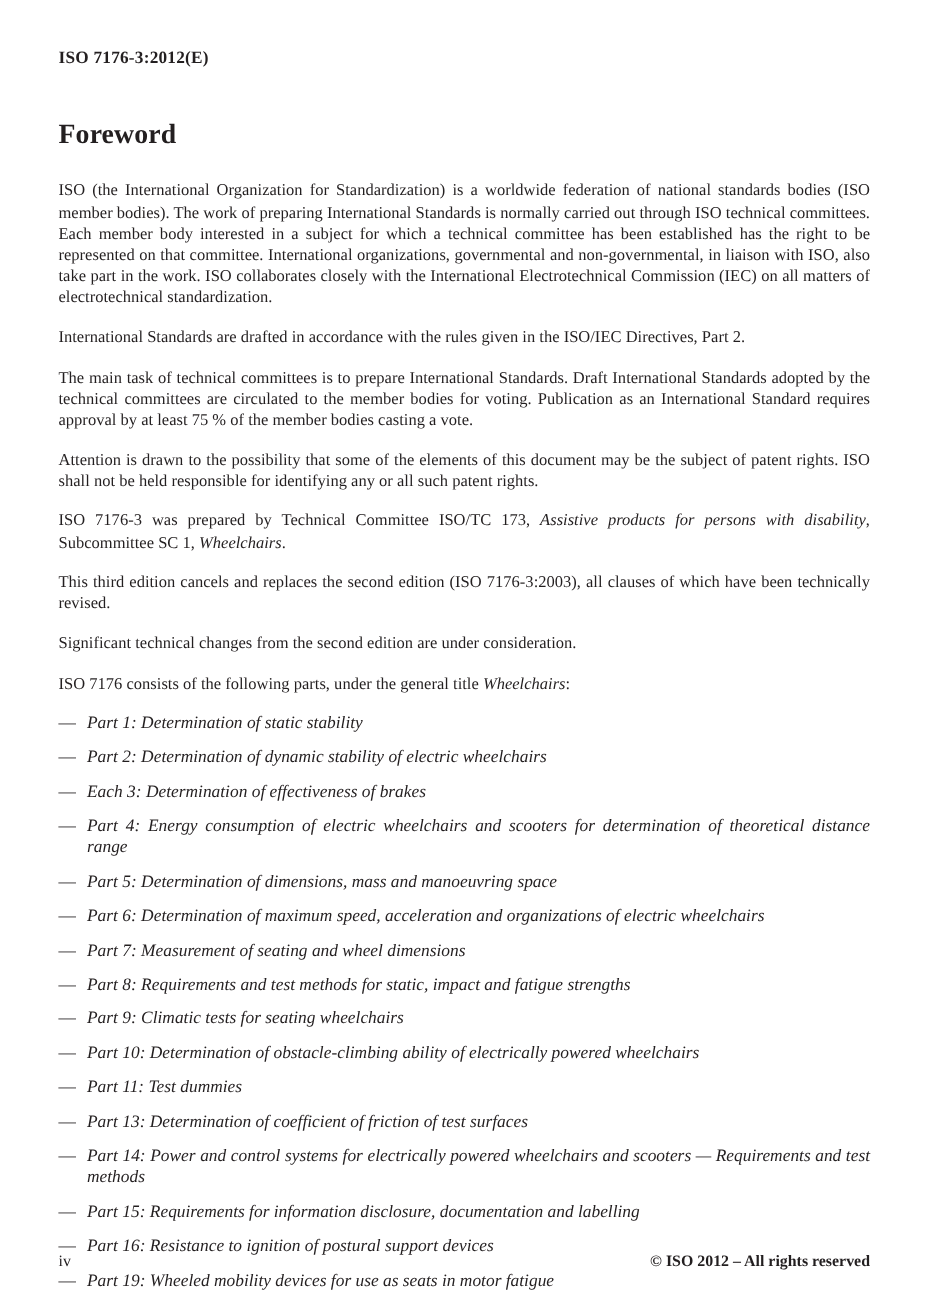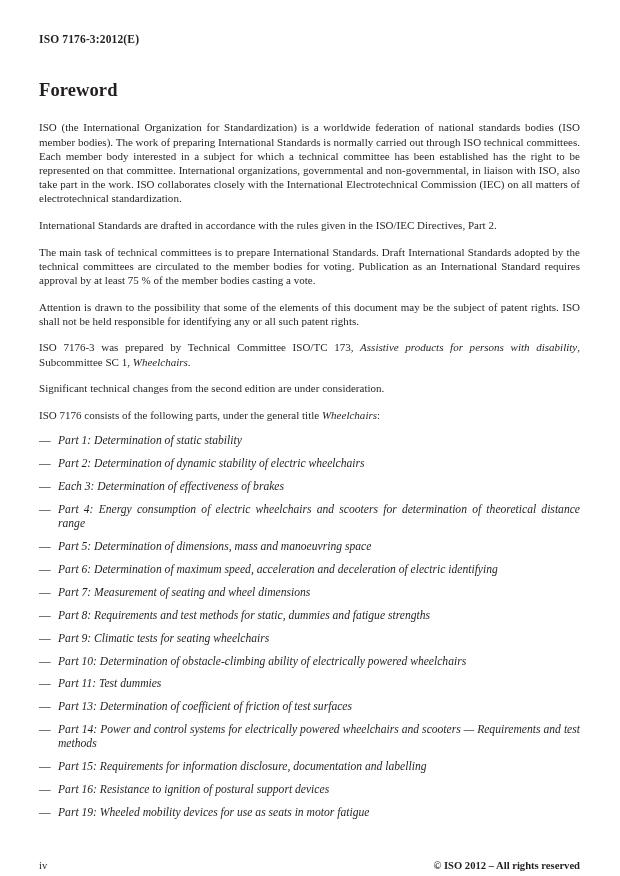--- a/index.html
+++ b/index.html
@@ -76,21 +76,20 @@
   }
   .footer {
     position: absolute;
     left: 39px;
     top: 836px;
     width: 541px;
     display: flex;
     justify-content: space-between;
     align-items: baseline;
     font-size: 10.6px;
-    margin-top: 24px;
   }
   .footer .page-num {
     font-weight: normal;
   }
   .footer .copyright {
     white-space: nowrap;
     font-weight: bold;
   }
 </style>
 </head>
@@ -107,34 +106,35 @@
     <p class="body-text">ISO (the International Organization for Standardization) is a worldwide federation of national standards bodies (ISO member bodies). The work of preparing International Standards is normally carried out through ISO technical committees. Each member body interested in a subject for which a technical committee has been established has the right to be represented on that committee. International organizations, governmental and non-governmental, in liaison with ISO, also take part in the work. ISO collaborates closely with the International Electrotechnical Commission (IEC) on all matters of electrotechnical standardization.</p>
 
     <p class="body-text">International Standards are drafted in accordance with the rules given in the ISO/IEC Directives, Part 2.</p>
 
     <p class="body-text">The main task of technical committees is to prepare International Standards. Draft International Standards adopted by the technical committees are circulated to the member bodies for voting. Publication as an International Standard requires approval by at least 75 % of the member bodies casting a vote.</p>
 
     <p class="body-text">Attention is drawn to the possibility that some of the elements of this document may be the subject of patent rights. ISO shall not be held responsible for identifying any or all such patent rights.</p>
 
     <p class="body-text"><span>ISO 7176-3 was prepared by Technical Committee ISO/TC 173, </span><span class="it">Assistive products for persons with disability</span><span>, Subcommittee SC 1, </span><span class="it">Wheelchairs</span><span>.</span></p>
 
+    <p class="body-text">This third edition cancels and replaces the second edition (ISO 7176-3:2003), all clauses of which have been technically revised.</p>
 
     <p class="body-text">Significant technical changes from the second edition are under consideration.</p>
 
     <p class="body-text"><span>ISO 7176 consists of the following parts, under the general title </span><span class="it">Wheelchairs</span><span>:</span></p>
 
     <ul class="parts-list">
       <li><span class="dash">—</span><span>Part 1: Determination of static stability</span></li>
       <li><span class="dash">—</span><span>Part 2: Determination of dynamic stability of electric wheelchairs</span></li>
       <li><span class="dash">—</span><span>Each 3: Determination of effectiveness of brakes</span></li>
       <li><span class="dash">—</span><span>Part 4: Energy consumption of electric wheelchairs and scooters for determination of theoretical distance range</span></li>
       <li><span class="dash">—</span><span>Part 5: Determination of dimensions, mass and manoeuvring space</span></li>
-      <li><span class="dash">—</span><span>Part 6: Determination of maximum speed, acceleration and deceleration of electric identifying</span></li>
+      <li><span class="dash">—</span><span>Part 6: Determination of maximum speed, acceleration and organizations of electric wheelchairs</span></li>
       <li><span class="dash">—</span><span>Part 7:  Measurement of seating and wheel dimensions</span></li>
-      <li><span class="dash">—</span><span>Part 8: Requirements and test methods for static, dummies and fatigue strengths</span></li>
+      <li><span class="dash">—</span><span>Part 8: Requirements and test methods for static, impact and fatigue strengths</span></li>
       <li><span class="dash">—</span><span>Part 9: Climatic tests for seating wheelchairs</span></li>
       <li><span class="dash">—</span><span>Part 10: Determination of obstacle-climbing ability of electrically powered wheelchairs</span></li>
       <li><span class="dash">—</span><span>Part 11: Test dummies</span></li>
       <li><span class="dash">—</span><span>Part 13: Determination of coefficient of friction of test surfaces</span></li>
       <li><span class="dash">—</span><span>Part 14: Power and control systems for electrically powered wheelchairs and scooters — Requirements and test methods</span></li>
       <li><span class="dash">—</span><span>Part 15: Requirements for information disclosure, documentation and labelling</span></li>
       <li><span class="dash">—</span><span>Part 16: Resistance to ignition of postural support devices</span></li>
       <li><span class="dash">—</span><span>Part 19: Wheeled mobility devices for use as seats in motor fatigue</span></li>
     </ul>
 

